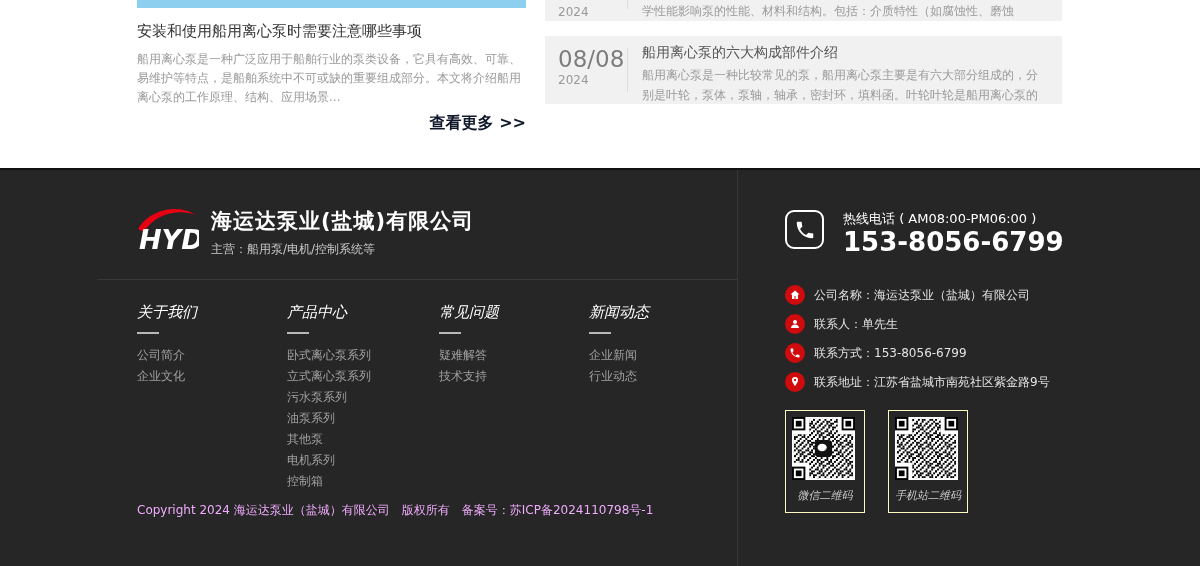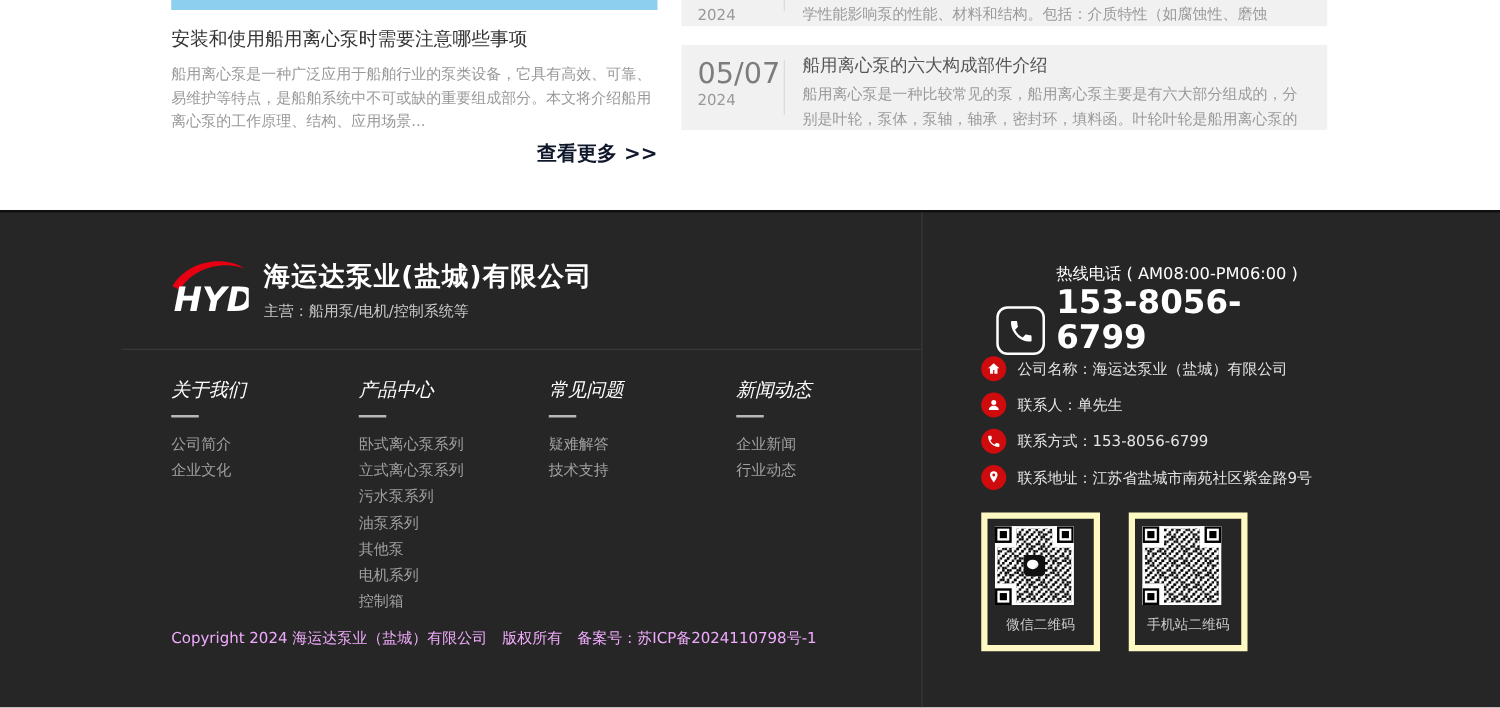--- a/index.html
+++ b/index.html
@@ -40,33 +40,33 @@
   .nav { position:absolute; left:137px; top:133px; display:flex; }
   .nav-col { width:150px; }
   .nav-col:nth-child(2){ width:152px; }
   .nav-title { font-size:15px; color:#fff;font-style:italic; }
   .nav-underline { width:22px; height:2px; background:#b8b8b8; margin:10px 0 15px; }
   .nav-item { font-size:12px; color:#a0a0a0; margin-bottom:9px; line-height:12px; cursor:pointer; }
 
   .copyright { position:absolute; left:137px; top:332px; font-size:12px; color:#f0abfc; }
 
   .right-col { position:absolute; left:785px; top:0; width:280px; }
-  .hotline { position:absolute; left:12px; top:40px; display:flex; align-items:flex-end; }
+  .hotline { position:absolute; left:0; top:40px; display:flex; align-items:flex-start;gap:10px; }
   .hotline-icon-box { width:39px; height:39px; border:2px solid #fff; border-radius:9px; display:flex; align-items:center; justify-content:center; flex:none; }
   .hotline-text { margin-left:9px; }
   .hotline-label { font-size:13px; color:#fff; }
   .hotline-number { font-size:26px; font-weight:700; color:#fff; line-height:28px; }
 
   .contacts { position:absolute; left:0; top:115px; }
   .contact-row { display:flex; align-items:center; margin-bottom:9px; height:20px; }
   .contact-icon { width:20px; height:20px; border-radius:50%; background:#cf0b0d; display:flex; align-items:center; justify-content:center; margin-right:9px; flex:none; }
   .contact-text { font-size:12px; color:#e3e3e3; }
 
   .qrs { position:absolute; left:0; top:240px; display:flex; }
-  .qr-box { width:95px; border:5px solid #fef9c3; padding:6px 6px 0; margin-right:23px; }
+  .qr-box { width:80px; border:1px solid #fef9c3; padding:6px 6px 0; margin-right:23px;font-style:italic; }
   .qr-img { width:63px; height:63px; background:#fff; display:block; }
   .qr-label { text-align:center; font-size:11px; color:#ccc; padding:8px 0 9px; white-space:nowrap; }
 </style>
 </head>
 <body>
 
 <div class="page">
 
   <div class="top">
 
@@ -84,21 +84,21 @@
           <div class="news-year frag">2024</div>
         </div>
         <div class="news-sep"></div>
         <div class="news-content">
           <div class="news-excerpt frag">学性能影响泵的性能、材料和结构。包括：介质特性（如腐蚀性、磨蚀性、...</div>
         </div>
       </div>
 
       <div class="news-item">
         <div class="news-date">
-          <div class="news-day">05/07</div>
+          <div class="news-day">08/08</div>
           <div class="news-year">2024</div>
         </div>
         <div class="news-sep"></div>
         <div class="news-content">
           <div class="news-title">船用离心泵的六大构成部件介绍</div>
           <div class="news-excerpt">船用离心泵是一种比较常见的泵，船用离心泵主要是有六大部分组成的，分别是叶轮，泵体，泵轴，轴承，密封环，填料函。叶轮叶轮是船用离心泵的核心部分，它转速高出力大，叶...</div>
         </div>
       </div>
     </div>
   </div>

